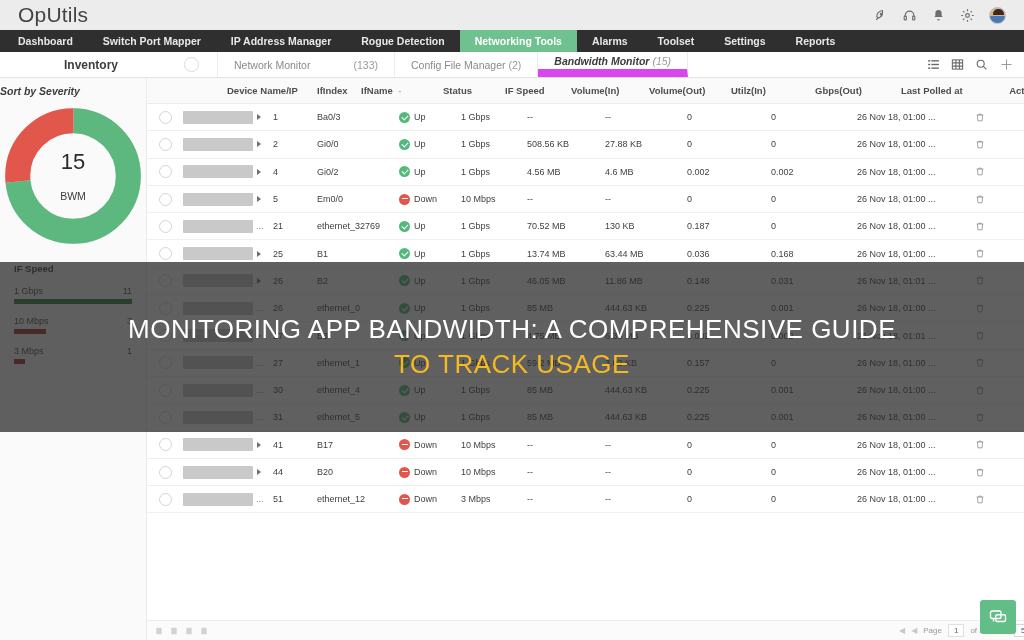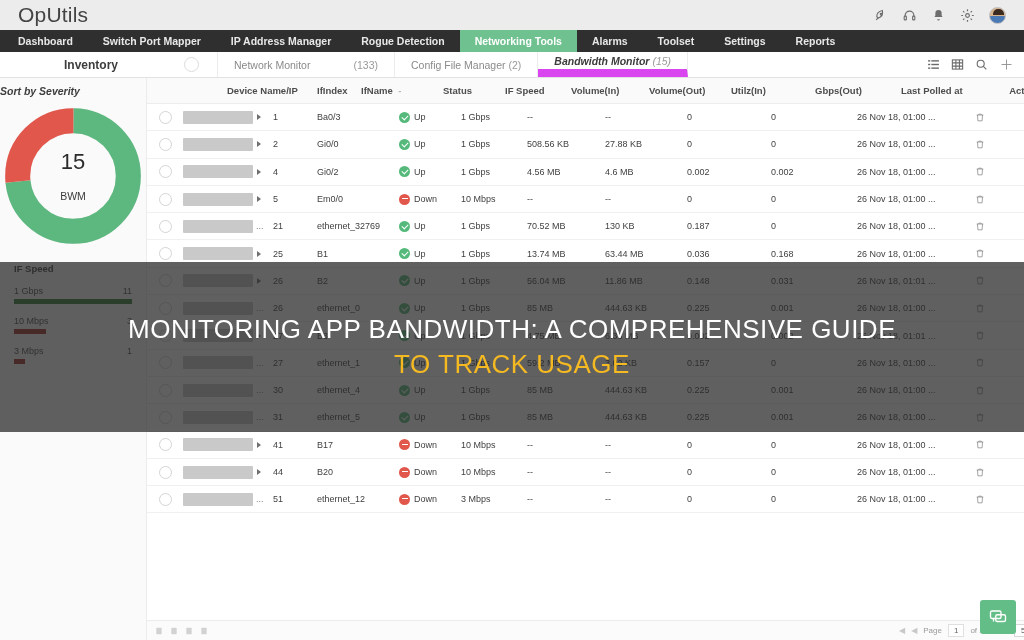--- a/index.html
+++ b/index.html
@@ -513,21 +513,21 @@
               <span class="namebar"></span>
               <span class="caret"></span>
             </div>
             <div class="c-idx">26</div>
             <div class="c-ifn">B2</div>
             <div class="c-st">
               <span class="st-dot st-up"></span>
               <span>Up</span>
             </div>
             <div class="c-spd">1 Gbps</div>
-            <div class="c-vin">56.04 MB</div>
+            <div class="c-vin">46.05 MB</div>
             <div class="c-vout">11.86 MB</div>
             <div class="c-uin">0.148</div>
             <div class="c-uout">0.031</div>
             <div class="c-poll">26 Nov 18, 01:01 ...</div>
             <div class="c-act">
               <svg class="trash" viewBox="0 0 24 24" fill="none" stroke="currentColor" stroke-width="1.9">
                 <path d="M4 6h16M9 6V4h6v2M6 6l1 14h10l1-14"></path>
               </svg>
             </div>
             <div style="width:22px"></div>

